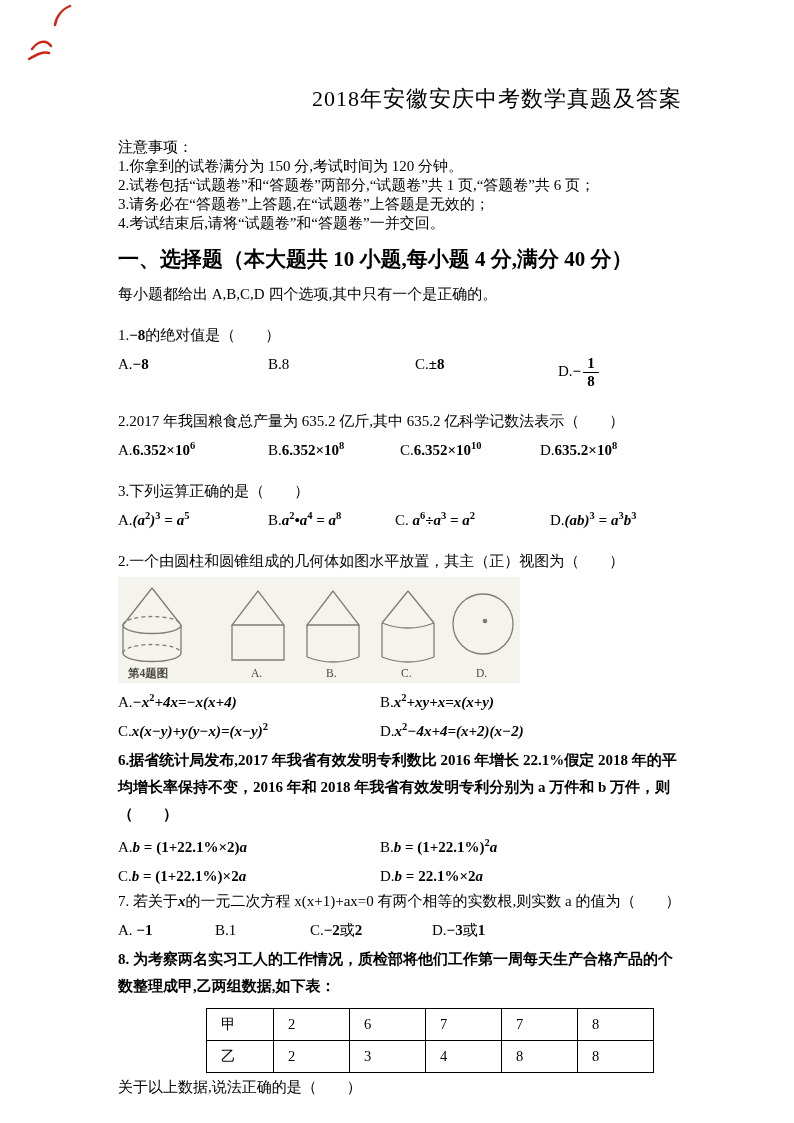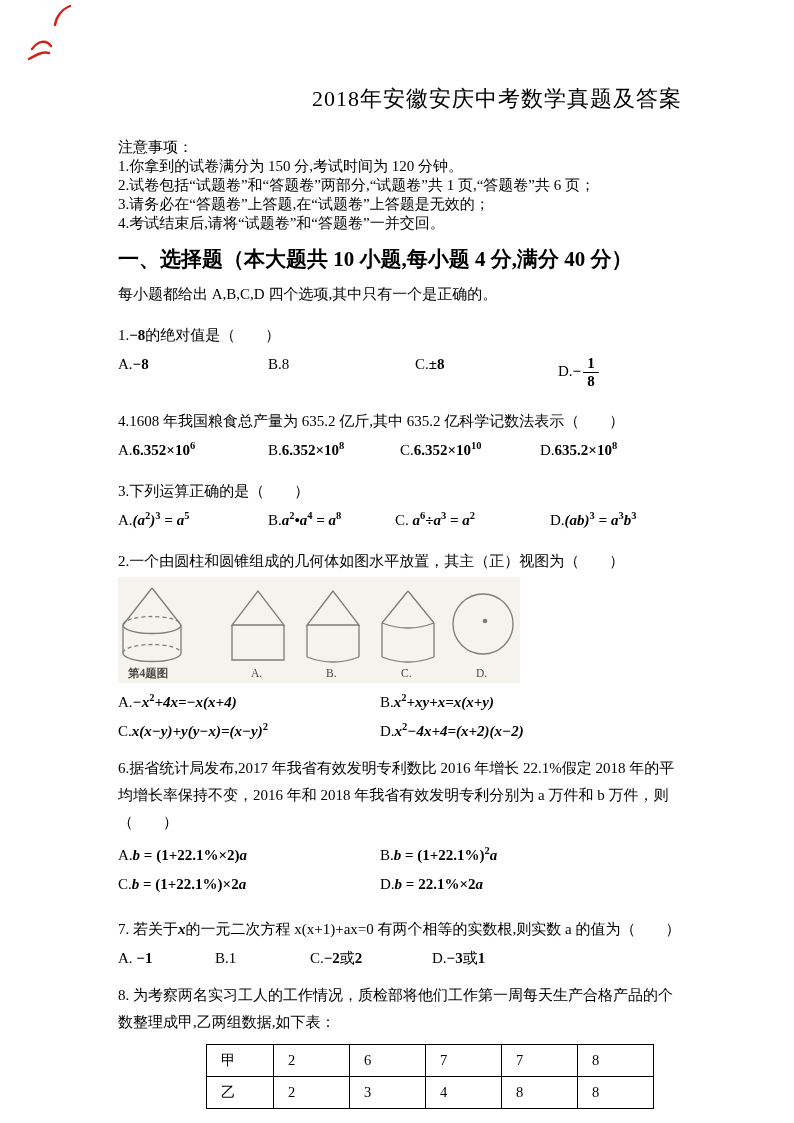--- a/index.html
+++ b/index.html
@@ -4,21 +4,21 @@
 <style>
   html,body{margin:0;padding:0;background:#ffffff;}
   .page{position:relative;width:794px;height:1123px;background:#fff;overflow:hidden;
         font-family:"Liberation Serif","DejaVu Serif",serif;color:#000;}
   .content{padding:84px 112px 0 118px;font-size:15px;line-height:19px;}
   .title{text-align:right;font-weight:normal;font-size:22px;line-height:30px;letter-spacing:1px;margin-bottom:24px;}
   .note{line-height:19px;}
   .sec{font-weight:bold;font-size:21px;line-height:20px;margin-top:16px;}
   .intro{margin-top:16px;}
   .q{margin-top:22px;}
-  .para{margin-top:14px;line-height:27px;}
+  .para{margin-top:6px;line-height:27px;font-weight:bold;}
   .opts{display:flex;align-items:flex-start;margin-top:10px;white-space:nowrap;}
   .opts .opt{display:inline-block;}
   .o4q1 .opt:nth-child(1){width:150px}.o4q1 .opt:nth-child(2){width:147px}.o4q1 .opt:nth-child(3){width:143px}
   .o4q2 .opt:nth-child(1){width:150px}.o4q2 .opt:nth-child(2){width:132px}.o4q2 .opt:nth-child(3){width:140px}
   .o4q3 .opt:nth-child(1){width:150px}.o4q3 .opt:nth-child(2){width:127px}.o4q3 .opt:nth-child(3){width:155px}
   .o4q7 .opt:nth-child(1){width:97px}.o4q7 .opt:nth-child(2){width:95px}.o4q7 .opt:nth-child(3){width:122px}
   .o2 .opt:nth-child(1){width:262px}
   .mb{font-weight:bold;}
   .mi{font-weight:bold;font-style:italic;}
   sup.ms{font-size:10.5px;font-weight:bold;vertical-align:6px;line-height:0;}
@@ -61,21 +61,21 @@
     <div class="intro">每小题都给出 A,B,C,D 四个选项,其中只有一个是正确的。</div>
 
     <div class="q"><span class="">1.</span><span class="mb">−8</span><span class="">的绝对值是（　　）</span></div>
     <div class="opts o4q1">
       <span class="opt"><span class="">A.</span><span class="mb">−8</span></span>
       <span class="opt"><span class="">B.8</span></span>
       <span class="opt"><span class="">C.</span><span class="mb">±8</span></span>
       <span class="opt"><span class="">D.</span><span class="mb">−</span><span class="frac"><span class="num">1</span><span class="den">8</span></span></span>
     </div>
 
-    <div class="q"><span class="">4.1608 年我国粮食总产量为 635.2 亿斤,其中 635.2 亿科学记数法表示（　　）</span></div>
+    <div class="q"><span class="">2.2017 年我国粮食总产量为 635.2 亿斤,其中 635.2 亿科学记数法表示（　　）</span></div>
     <div class="opts o4q2">
       <span class="opt"><span class="">A.</span><span class="mb">6.352×10</span><sup class="ms">6</sup></span>
       <span class="opt"><span class="">B.</span><span class="mb">6.352×10</span><sup class="ms">8</sup></span>
       <span class="opt"><span class="">C.</span><span class="mb">6.352×10</span><sup class="ms">10</sup></span>
       <span class="opt"><span class="">D.</span><span class="mb">635.2×10</span><sup class="ms">8</sup></span>
     </div>
 
     <div class="q"><span class="">3.下列运算正确的是（　　）</span></div>
     <div class="opts o4q3">
       <span class="opt"><span class="">A.</span><span class="mi">(a</span><sup class="ms">2</sup><span class="mi">)</span><sup class="ms">3</sup><span class="mi"> = a</span><sup class="ms">5</sup></span>
@@ -145,21 +145,21 @@
     <div class="para"><span class="">6.据省统计局发布,2017 年我省有效发明专利数比 2016 年增长 22.1%假定 2018 年的平均增长率保持不变，2016 年和 2018 年我省有效发明专利分别为 a 万件和 b 万件，则（　　）</span></div>
     <div class="opts o2">
       <span class="opt"><span class="">A.</span><span class="mi">b</span><span class="mb"> = (1+22.1%×2)</span><span class="mi">a</span></span>
       <span class="opt"><span class="">B.</span><span class="mi">b</span><span class="mb"> = (1+22.1%)</span><sup class="ms">2</sup><span class="mi">a</span></span>
     </div>
     <div class="opts o2">
       <span class="opt"><span class="">C.</span><span class="mi">b</span><span class="mb"> = (1+22.1%)×2</span><span class="mi">a</span></span>
       <span class="opt"><span class="">D.</span><span class="mi">b</span><span class="mb"> = 22.1%×2</span><span class="mi">a</span></span>
     </div>
 
-    <div class="q" style="margin-top:26px"><span class="">7. 若关于</span><span class="mi">x</span><span class="">的一元二次方程 x(x+1)+ax=0 有两个相等的实数根,则实数 a 的值为（　　）</span></div>
+    <div class="q" style="margin-top:6px"><span class="">7. 若关于</span><span class="mi">x</span><span class="">的一元二次方程 x(x+1)+ax=0 有两个相等的实数根,则实数 a 的值为（　　）</span></div>
     <div class="opts o4q7">
       <span class="opt"><span class="">A. </span><span class="mb">−1</span></span>
       <span class="opt"><span class="">B.1</span></span>
       <span class="opt"><span class="">C.</span><span class="mb">−2</span><span class="">或</span><span class="mb">2</span></span>
       <span class="opt"><span class="">D.</span><span class="mb">−3</span><span class="">或</span><span class="mb">1</span></span>
     </div>
 
     <div class="para"><span class="">8. 为考察两名实习工人的工作情况，质检部将他们工作第一周每天生产合格产品的个数整理成甲,乙两组数据,如下表：</span></div>
 
     <table class="dtable">
@@ -176,15 +176,16 @@
             <td>乙</td>
             <td>2</td>
             <td>3</td>
             <td>4</td>
             <td>8</td>
             <td>8</td>
           </tr>
         </tbody>
     </table>
 
+    <div class="closing"><span class="">关于以上数据,说法正确的是（　　）</span></div>
 
   </div>
 </div>
 
 </body></html>

